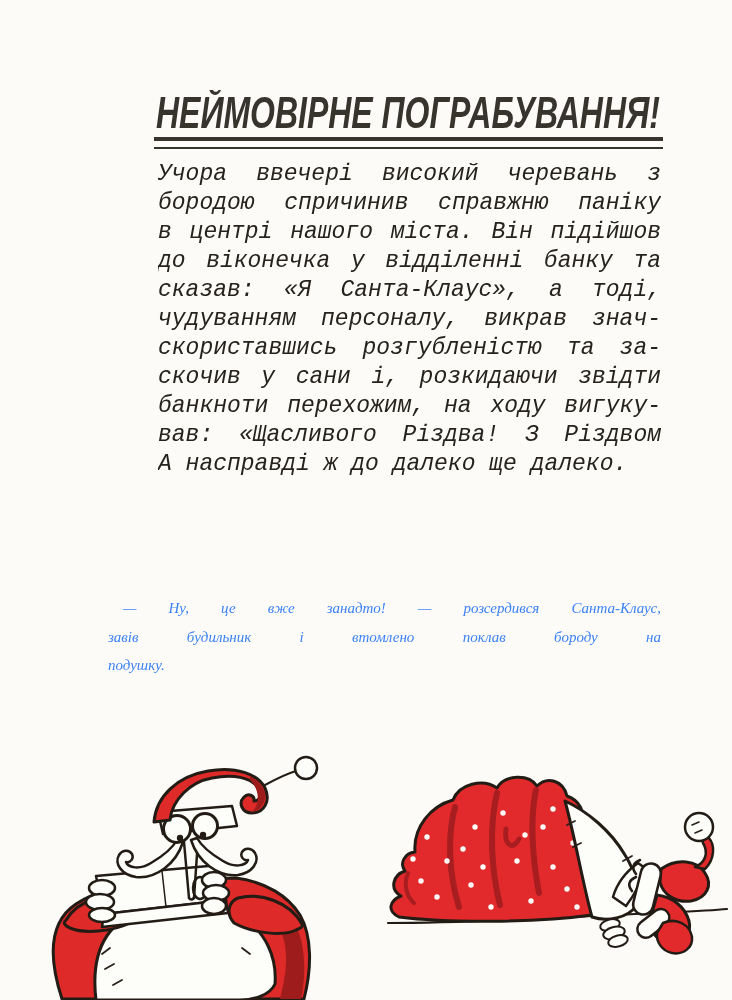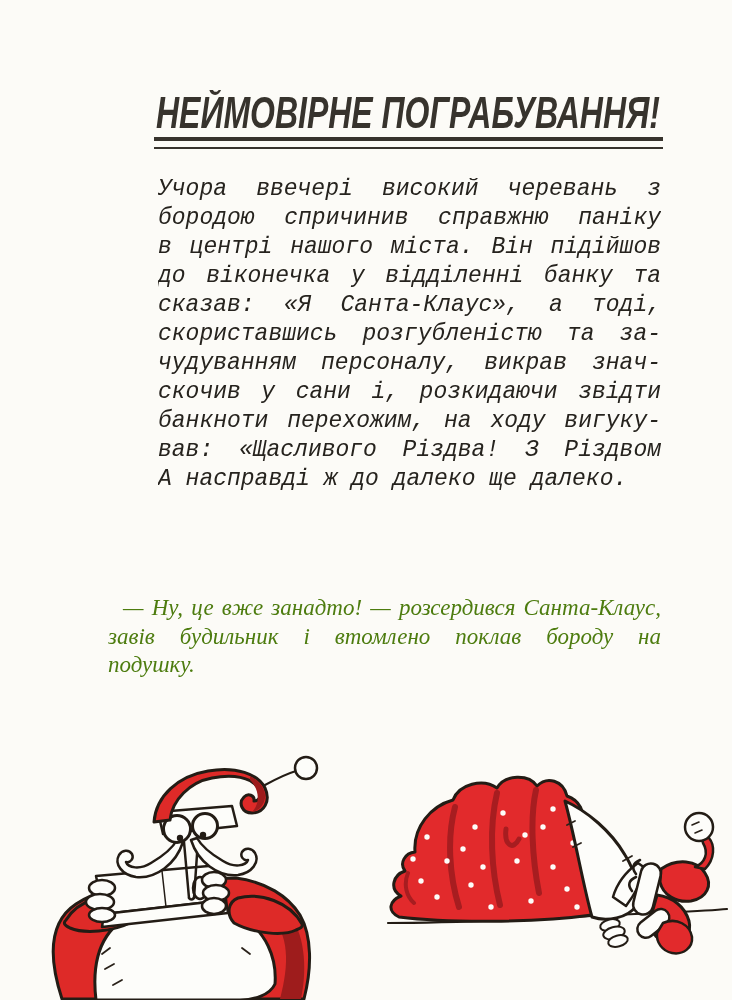--- a/index.html
+++ b/index.html
@@ -10,30 +10,30 @@
     font-style:italic;
   }
   
   .headline-svg { position:absolute; left:154px; top:90px; }
   .headline-rule {
     position:absolute; left:154px; top:137px; width:509px; height:6px;
     border-top:4px solid #37332d; border-bottom:2px solid #37332d;
   }
   
   .article {
-    position:absolute; left:158px; top:175px; width:503px;
+    position:absolute; left:158px; top:160px; width:503px;
     font-family:"Liberation Mono", "DejaVu Sans Mono", monospace;
     font-size:23px; color:#26231e; letter-spacing:0;
   }
   .article .tline { height:29px; line-height:29px; overflow:hidden; }
   
   .story {
     position:absolute; left:108px; top:594px; width:553px;
     font-family:"Liberation Serif", "DejaVu Serif", serif;
-    font-size:23px; color:#4d7c0f;
+    font-size:15px; color:#3b82f6;
   }
   .story .tline { height:28.5px; line-height:28.5px; overflow:hidden; }
   .just { text-align:justify; }
   .just::after { content:""; display:inline-block; width:100%; height:0; }
   .indent { text-indent:15px; }
   
   .santa-left  { position:absolute; left:44px;  top:752px; }
   .santa-right { position:absolute; left:385px; top:765px; }
 </style>
 </head>
@@ -45,22 +45,22 @@
     <text x="2" y="38" textLength="504" lengthAdjust="spacingAndGlyphs" font-family="Liberation Sans, sans-serif" font-weight="bold" font-size="45" fill="#37332d" letter-spacing="0">НЕЙМОВІРНЕ ПОГРАБУВАННЯ!</text>
   </svg>
   <div class="headline-rule"></div>
 
   <div class="article">
       <div class="tline just">Учора ввечері високий черевань з</div>
       <div class="tline just">бородою спричинив справжню паніку</div>
       <div class="tline just">в центрі нашого міста. Він підійшов</div>
       <div class="tline just">до віконечка у відділенні банку та</div>
       <div class="tline just">сказав: «Я Санта-Клаус», а тоді,</div>
+      <div class="tline just">чудуванням персоналу, викрав знач-</div>
       <div class="tline just">скориставшись розгубленістю та за-</div>
-      <div class="tline just">чудуванням персоналу, викрав знач-</div>
       <div class="tline just">скочив у сани і, розкидаючи звідти</div>
       <div class="tline just">банкноти перехожим, на ходу вигуку-</div>
       <div class="tline just">вав: «Щасливого Різдва! З Різдвом</div>
       <div class="tline">А насправді ж до далеко ще далеко.</div>
     </div>
 
   <div class="story">
       <div class="tline just indent">— Ну, це вже занадто! — розсердився Санта-Клаус,</div>
       <div class="tline just">завів будильник і втомлено поклав бороду на</div>
       <div class="tline">подушку.</div>

